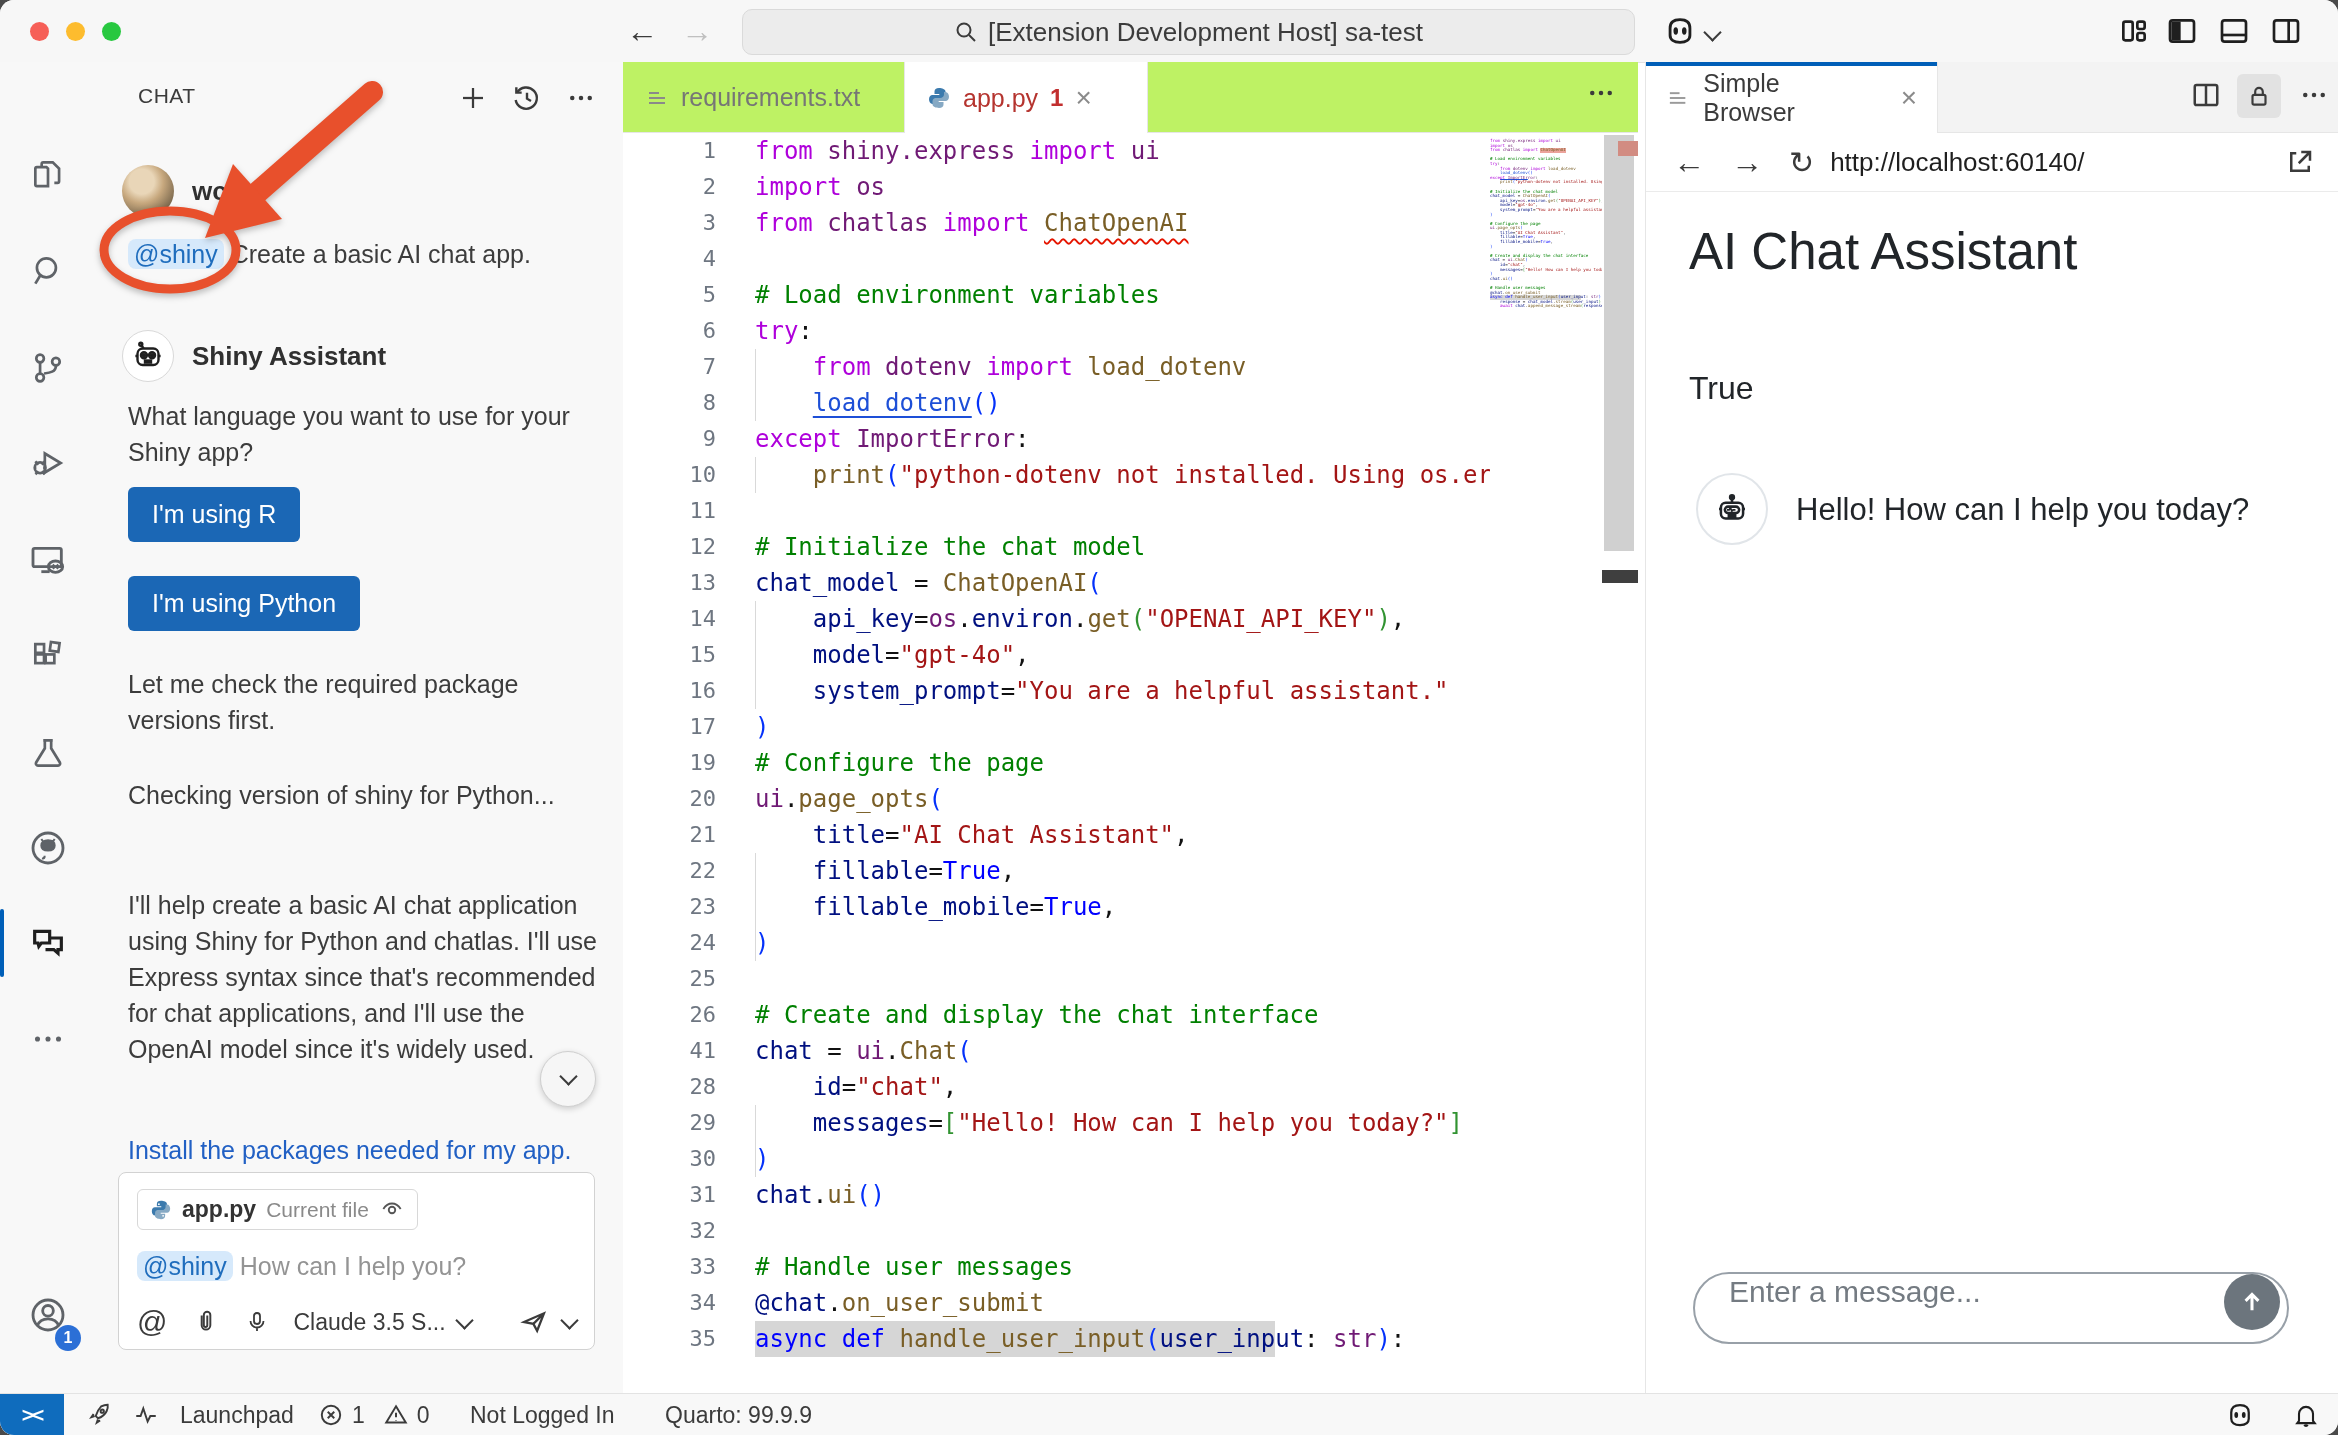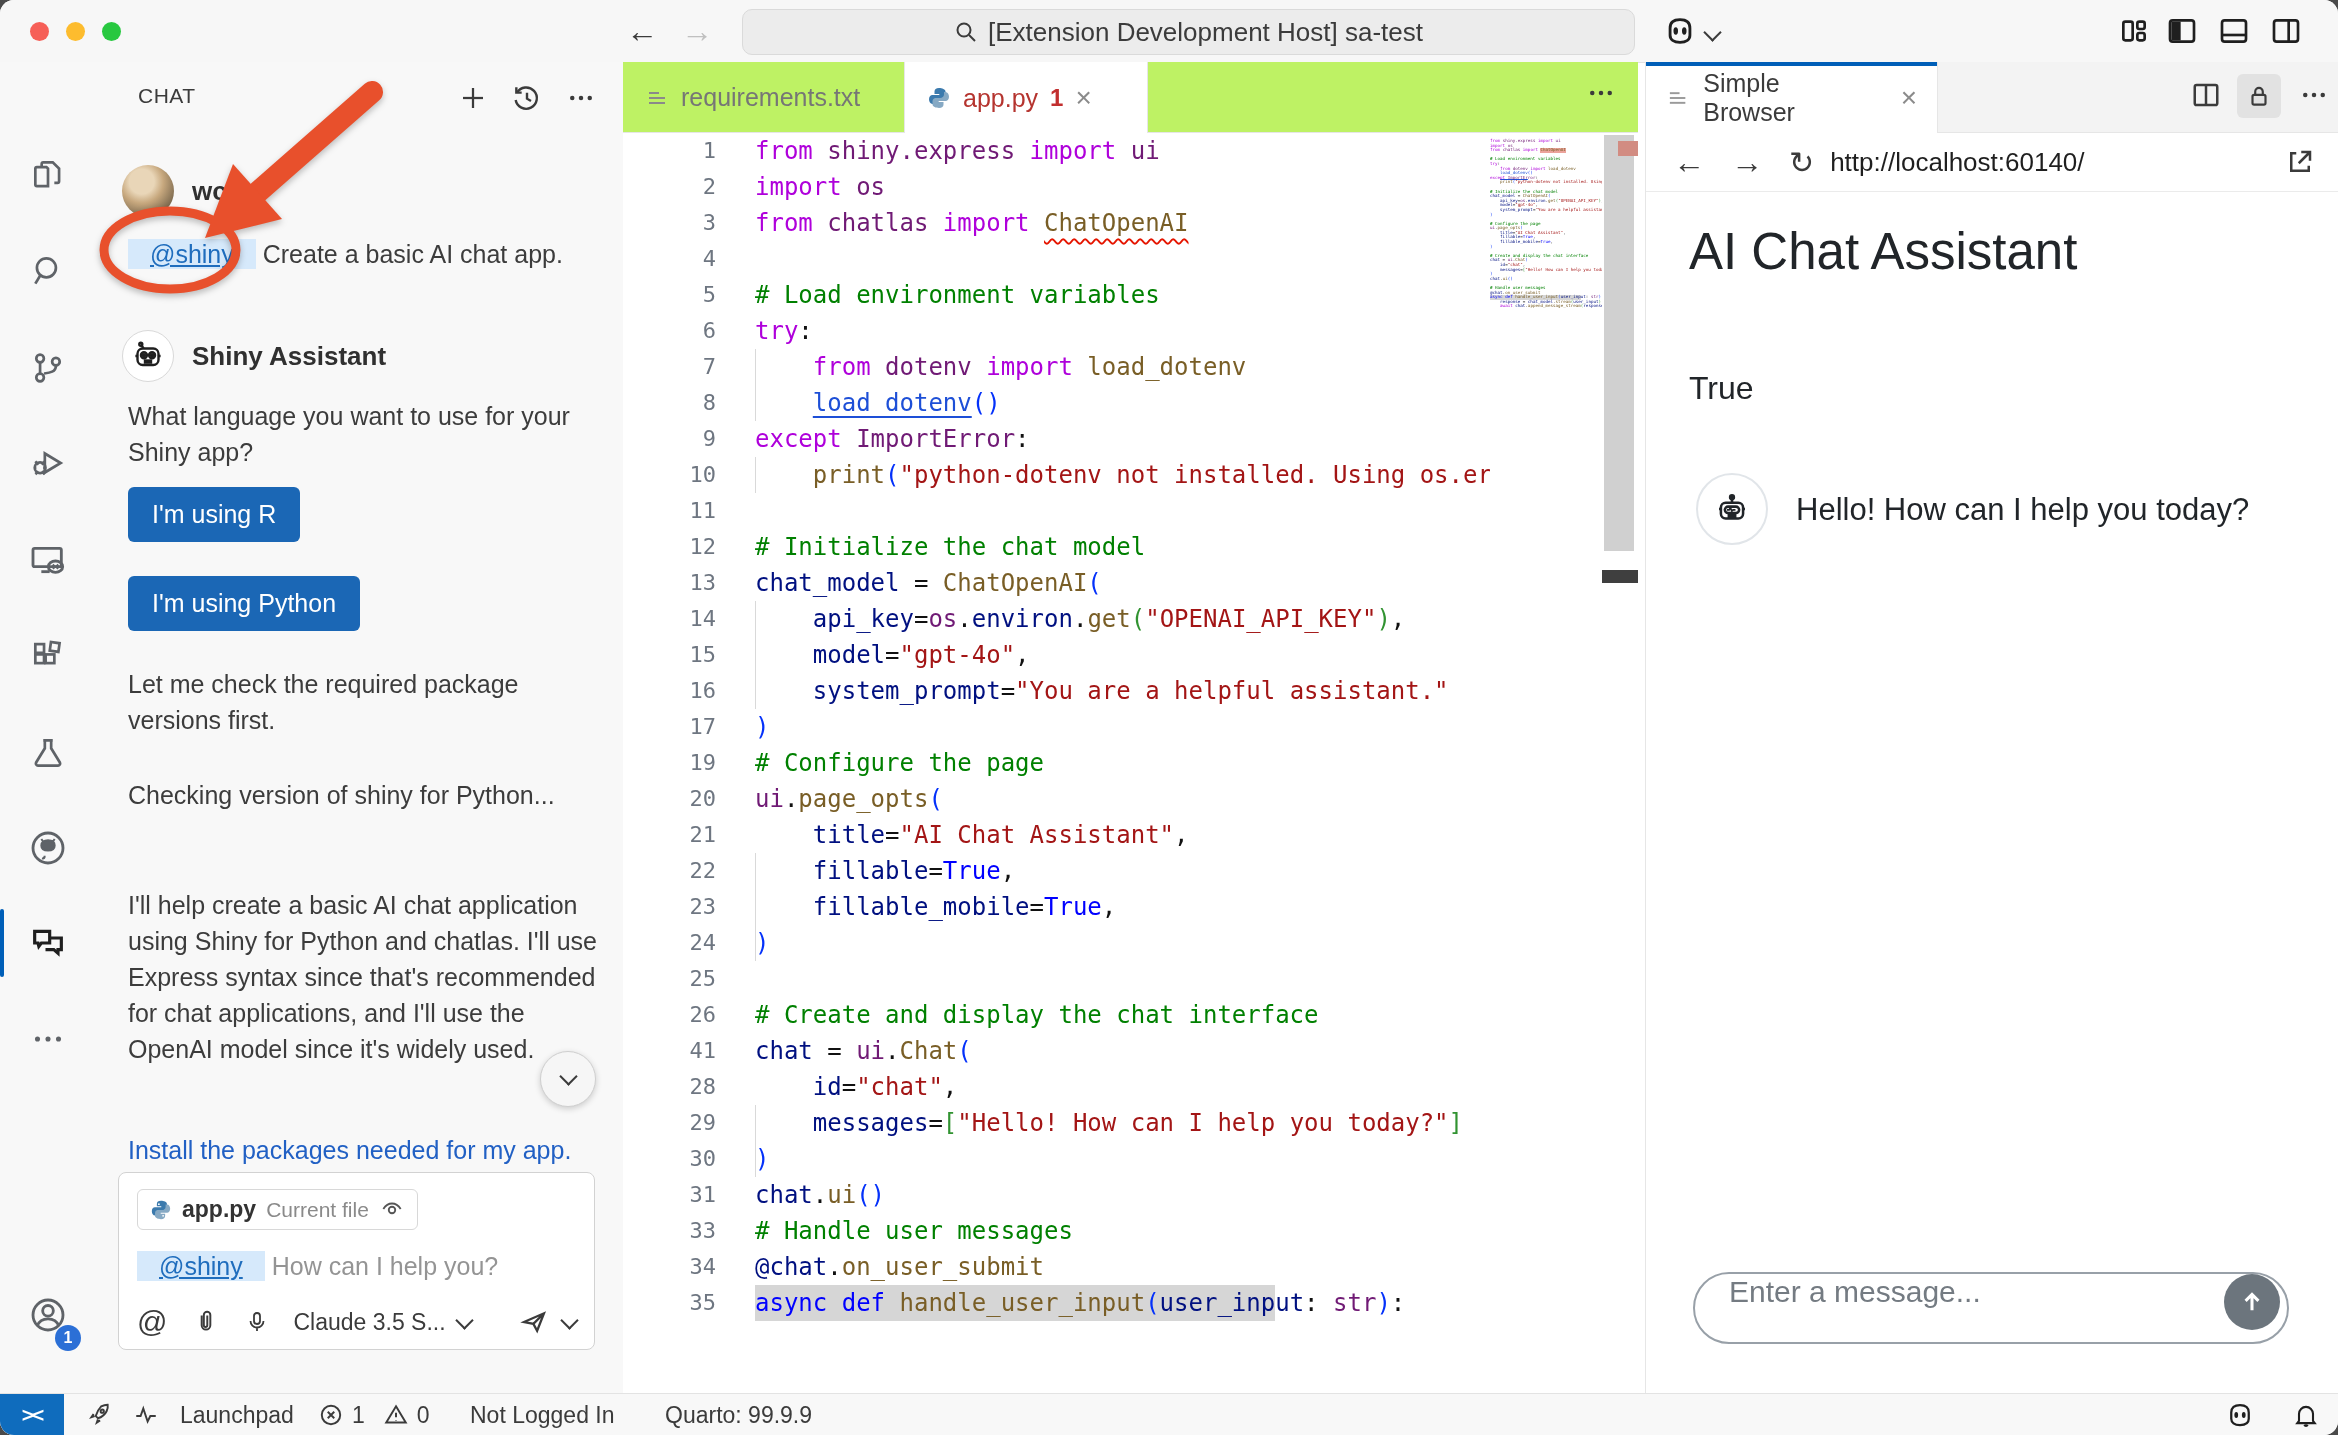--- a/index.html
+++ b/index.html
@@ -16,21 +16,21 @@
   .act.active{color:#1f1f1f;}
   .act .bar{position:absolute;left:0;top:4px;width:4px;height:68px;background:#005FB8;border-radius:2px;}
   .badge{position:absolute;right:14px;bottom:2px;min-width:26px;height:26px;border-radius:13px;background:#2b6fd6;color:#fff;font-size:16px;font-weight:700;display:flex;align-items:center;justify-content:center;}
   
   #sidebar{position:absolute;left:95px;top:62px;width:528px;height:1331px;background:#f8f8f8;border-right:1px solid #e6e6e6;color:#3c3c3c;}
   #chat-title{position:absolute;left:43px;top:22px;font-size:21px;color:#3b3b3b;letter-spacing:.5px;}
   .hdr-ic{position:absolute;top:16px;width:40px;height:40px;display:flex;align-items:center;justify-content:center;color:#3b3b3b;font-size:30px;}
   .avatar{position:absolute;width:52px;height:52px;border-radius:50%;}
   .uname{position:absolute;font-size:26px;font-weight:700;color:#303030;}
   .para{position:absolute;left:33px;width:474px;font-size:25px;line-height:36px;color:#3c3c3c;}
-  .mention{background:#d6e9fb;color:#1f6dbd;border-radius:0;padding:1px 22px;text-decoration:underline;}
+  .mention{background:#d6e9fb;color:#1f6dbd;border-radius:8px;padding:1px 6px;}
   .bluebtn{position:absolute;left:33px;background:#1b67b5;color:#fff;font-size:25px;border:none;border-radius:6px;padding:13px 24px;font-family:inherit;}
   .link{position:absolute;left:33px;font-size:25px;color:#2160c4;}
   #prompt-box{position:absolute;left:23px;top:1110px;width:477px;height:178px;background:#fff;border:1px solid #d2d2d2;border-radius:8px;padding:16px 18px;box-sizing:border-box;}
   #file-chip{display:inline-flex;align-items:center;gap:10px;border:1px solid #d8d8d8;border-radius:6px;padding:6px 12px;background:#fff;}
   #file-chip .fname{font-size:23px;font-weight:700;color:#333;}
   #file-chip .fnote{font-size:21px;color:#8a8a8a;}
   #prompt-line{margin-top:22px;font-size:25px;color:#949494;}
   #prompt-actions{margin-top:24px;display:flex;align-items:center;color:#3b3b3b;}
   .chev{width:11px;height:11px;border-right:2.5px solid #3b3b3b;border-bottom:2.5px solid #3b3b3b;transform:rotate(45deg);display:inline-block;}
   #scrolldown-btn{position:absolute;left:445px;top:989px;width:54px;height:54px;border-radius:50%;background:#f6f6f6;border:1px solid #cfcfcf;box-shadow:0 2px 6px rgba(0,0,0,.18);display:flex;align-items:center;justify-content:center;}
@@ -360,20 +360,21 @@
         <div class="code-line"><span class="ln">22</span><span class="tk d">    </span><span class="tk v">fillable</span><span class="tk d">=</span><span class="tk b">True</span><span class="tk d">,</span></div>
         <div class="code-line"><span class="ln">23</span><span class="tk d">    </span><span class="tk v">fillable_mobile</span><span class="tk d">=</span><span class="tk b">True</span><span class="tk d">,</span></div>
         <div class="code-line"><span class="ln">24</span><span class="tk p1">)</span></div>
         <div class="code-line"><span class="ln">25</span></div>
         <div class="code-line"><span class="ln">26</span><span class="tk c"># Create and display the chat interface</span></div>
         <div class="code-line"><span class="ln">41</span><span class="tk v">chat</span><span class="tk d"> = </span><span class="tk t">ui</span><span class="tk d">.</span><span class="tk f">Chat</span><span class="tk p1">(</span></div>
         <div class="code-line"><span class="ln">28</span><span class="tk d">    </span><span class="tk v">id</span><span class="tk d">=</span><span class="tk s">"chat"</span><span class="tk d">,</span></div>
         <div class="code-line"><span class="ln">29</span><span class="tk d">    </span><span class="tk v">messages</span><span class="tk d">=</span><span class="tk g">[</span><span class="tk s">"Hello! How can I help you today?"</span><span class="tk g">]</span></div>
         <div class="code-line"><span class="ln">30</span><span class="tk p1">)</span></div>
         <div class="code-line"><span class="ln">31</span><span class="tk v">chat</span><span class="tk d">.</span><span class="tk f">ui</span><span class="tk p1">()</span></div>
+        <div class="code-line"><span class="ln">32</span></div>
         <div class="code-line"><span class="ln">33</span><span class="tk c"># Handle user messages</span></div>
         <div class="code-line"><span class="ln">34</span><span class="tk v">@chat</span><span class="tk d">.</span><span class="tk f">on_user_submit</span></div>
         <div class="code-line"><span class="ln">35</span><span class="tk b sel">async</span><span class="tk d sel"> </span><span class="tk b sel">def</span><span class="tk d sel"> </span><span class="tk f sel">handle_user_input</span><span class="tk p1 sel">(</span><span class="tk v sel">user_inp</span><span class="tk v">ut</span><span class="tk d">: </span><span class="tk t">str</span><span class="tk p1">)</span><span class="tk d">:</span></div>
       </div>
     <div class="guide" style="top:216px;height:72px;"></div>
     <div class="guide" style="top:324px;height:36px;"></div>
     <div class="guide" style="top:468px;height:108px;"></div>
     <div class="guide" style="top:720px;height:108px;"></div>
     <div class="guide" style="top:972px;height:72px;"></div>
     <div id="minimap">

